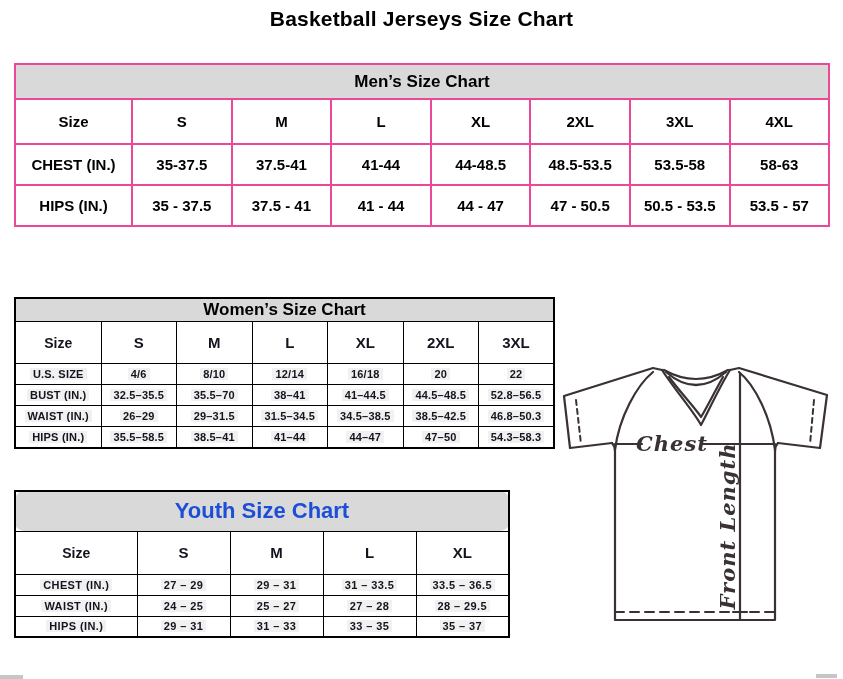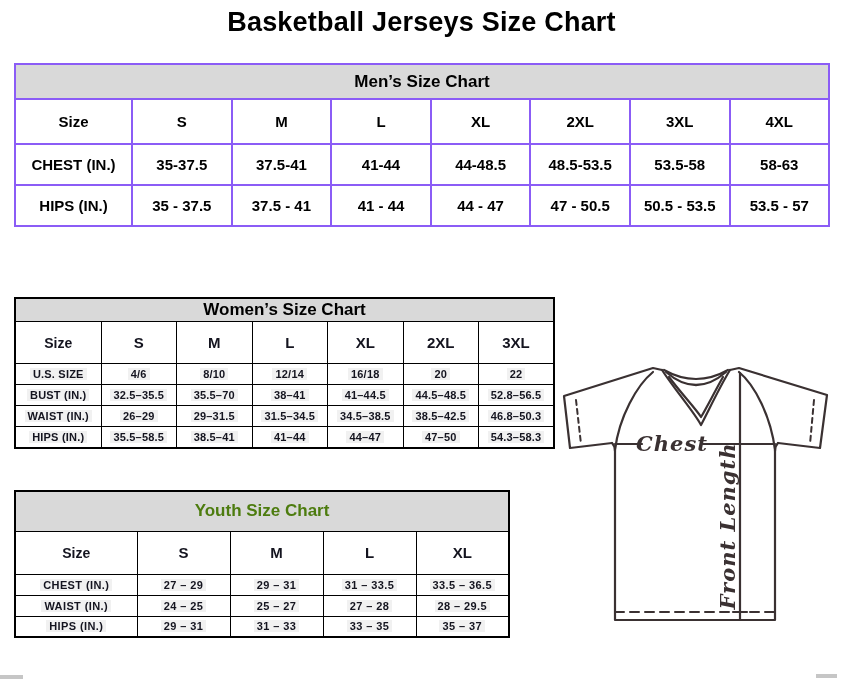--- a/index.html
+++ b/index.html
@@ -1,25 +1,25 @@
 <!DOCTYPE html>
 <html><head>
 <meta charset="utf-8">
 <style>
   html,body{margin:0;padding:0;background:#ffffff;}
   #page{position:relative;width:843px;height:679px;background:#ffffff;overflow:hidden;
         font-family:"Liberation Sans",sans-serif;color:#000;}
   #doc-title{position:absolute;left:0;top:7px;width:843px;text-align:center;
-             font-size:27px;font-weight:bold;letter-spacing:.2px;}
+             font-size:21px;font-weight:bold;letter-spacing:.2px;}
   table{border-collapse:collapse;table-layout:fixed;position:absolute;background:#fff;}
   td,th{text-align:center;vertical-align:middle;font-weight:bold;overflow:hidden;white-space:nowrap;}
 
   
   #men-table{left:14px;top:63px;width:814px;}
-  #men-table td,#men-table th{border:2px solid #8b5cf6;font-size:15px;}
+  #men-table td,#men-table th{border:2px solid #ec4899;font-size:15px;}
   #men-table tr.cap{height:35px;}
   #men-table tr.szrow{height:45px;}
   #men-table tr.drow{height:41px;}
   #men-table td.tcaption{background:#d9d9d9;font-size:17px;}
 
   
   #women-table{left:14px;top:297px;width:539px;}
   #women-table td,#women-table th{border:1.4px solid #000;font-size:15px;color:#14141f;}
   #women-table{border:2px solid #000;}
   #women-table tr.cap{height:23px;}
@@ -28,21 +28,21 @@
   #women-table tr.drow td,#women-table tr.drow th{font-size:11px;letter-spacing:.2px;margin-top:28px;}
   #women-table td.tcaption{background:#d9d9d9;font-size:17px;color:#000;}
 
   
   #youth-table{left:14px;top:490px;width:494px;border:2px solid #000;}
   #youth-table td,#youth-table th{border:1.4px solid #000;font-size:15px;color:#14141f;}
   #youth-table tr.cap{height:40px;}
   #youth-table tr.szrow{height:43px;}
   #youth-table tr.drow{height:21px;}
   #youth-table tr.drow td,#youth-table tr.drow th{font-size:11px;letter-spacing:.4px;}
-  #youth-table td.tcaption{background:#d9d9d9;font-size:17px;color:#4d7c0f;}
+  #youth-table td.tcaption{background:#d9d9d9;font-size:22px;color:#1d4ed8;border-radius:9px;}
 
   .hl{background:#f1f1f1;padding:0 3px;}
 
   #jersey{position:absolute;left:557px;top:363px;width:286px;height:262px;}
   .frag{position:absolute;background:#c6c6c6;}
   #frag-left{left:0;top:675px;width:23px;height:4px;}
   #frag-right{left:816px;top:674px;width:21px;height:4px;}
 </style>
 </head>
 <body>

